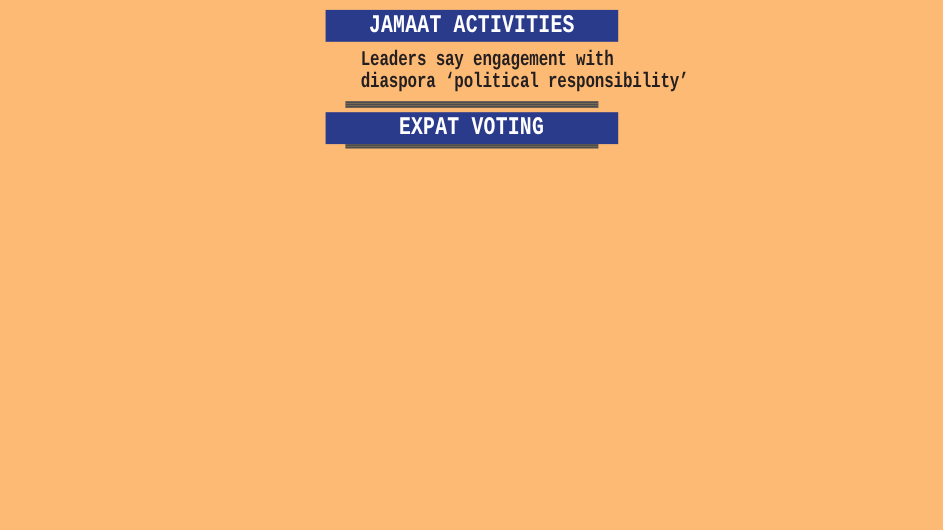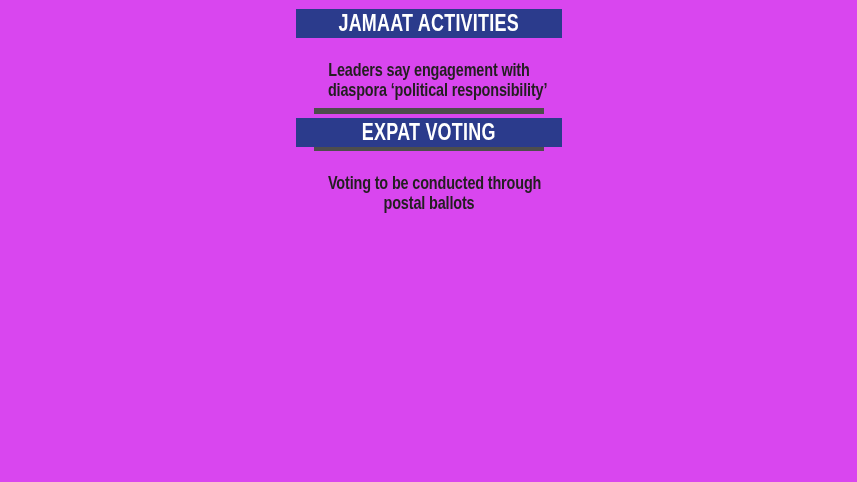--- a/index.html
+++ b/index.html
@@ -5,22 +5,23 @@
   html, body {
     margin: 0;
     padding: 0;
     background: #ffffff;
     font-family: "Liberation Sans", sans-serif;
   }
   .stage {
     position: relative;
     width: 857px;
     height: 482px;
-    background: #d946ef;
+    background: #fdba74;
     overflow: hidden;
+    font-family: Liberation Mono, monospace;
   }
   .infographic {
     position: absolute;
     left: 50%;
     top: 9px;
     transform: translateX(-50%);
     width: 266px;
   }
   .banner {
     background: #2b3b8c;
@@ -35,23 +36,22 @@
     font-weight: bold;
     font-size: 23px;
     letter-spacing: 0.3px;
     transform: scaleX(0.78);
     transform-origin: 50% 50%;
   }
   .banner.second {
     margin-top: 4px;
   }
   .item {
-    text-align: center;
+    text-align: right;
     padding: 6px 0 8px 0;
-    margin-top: 16px;
   }
   .fact-line {
     font-size: 19px;
     line-height: 20px;
     font-weight: bold;
     color: #231f20;
     white-space: nowrap;
     transform: scaleX(0.76);
     transform-origin: 50% 50%;
     letter-spacing: -0.2px;
@@ -85,19 +85,15 @@
 
 
     <div class="banner second">
       <span class="banner-text">EXPAT VOTING</span>
     </div>
 
     <div class="divider"></div>
 
     <div class="divider"></div>
 
-    <div class="item">
-      <div class="fact-line">Voting to be conducted through</div>
-      <div class="fact-line">postal ballots</div>
-    </div>
 
   </div>
 </div>
 
 </body></html>

